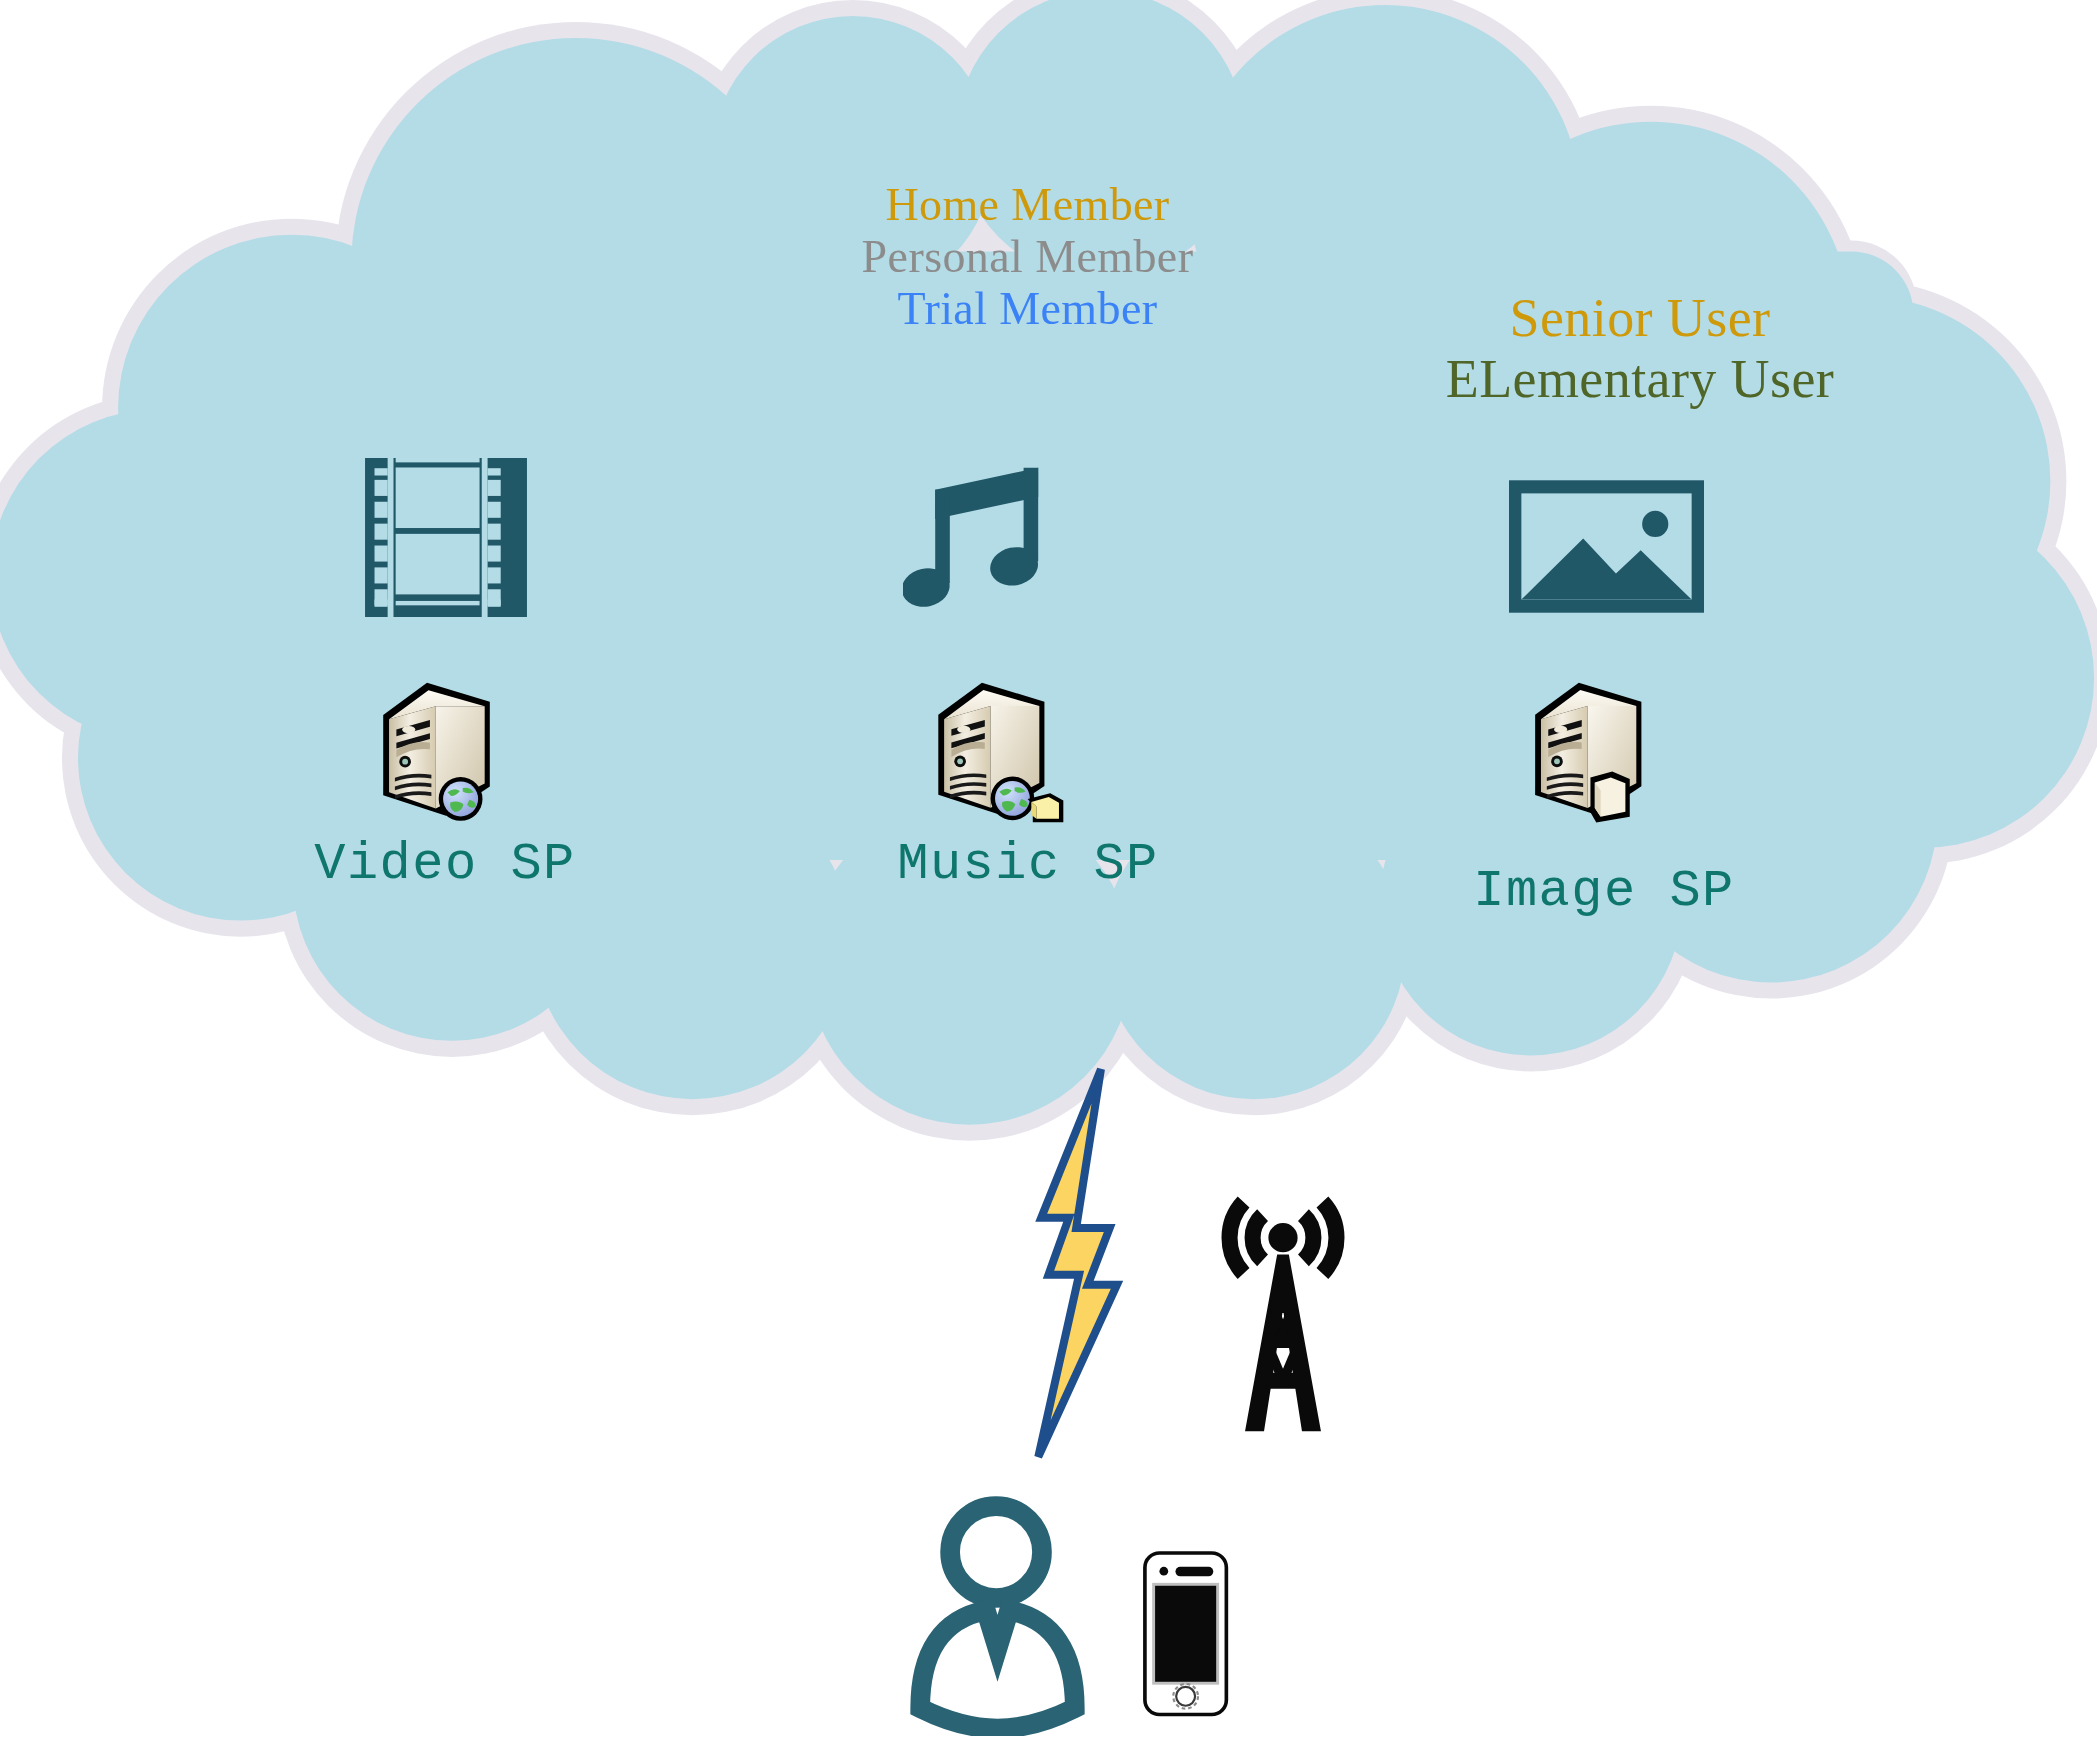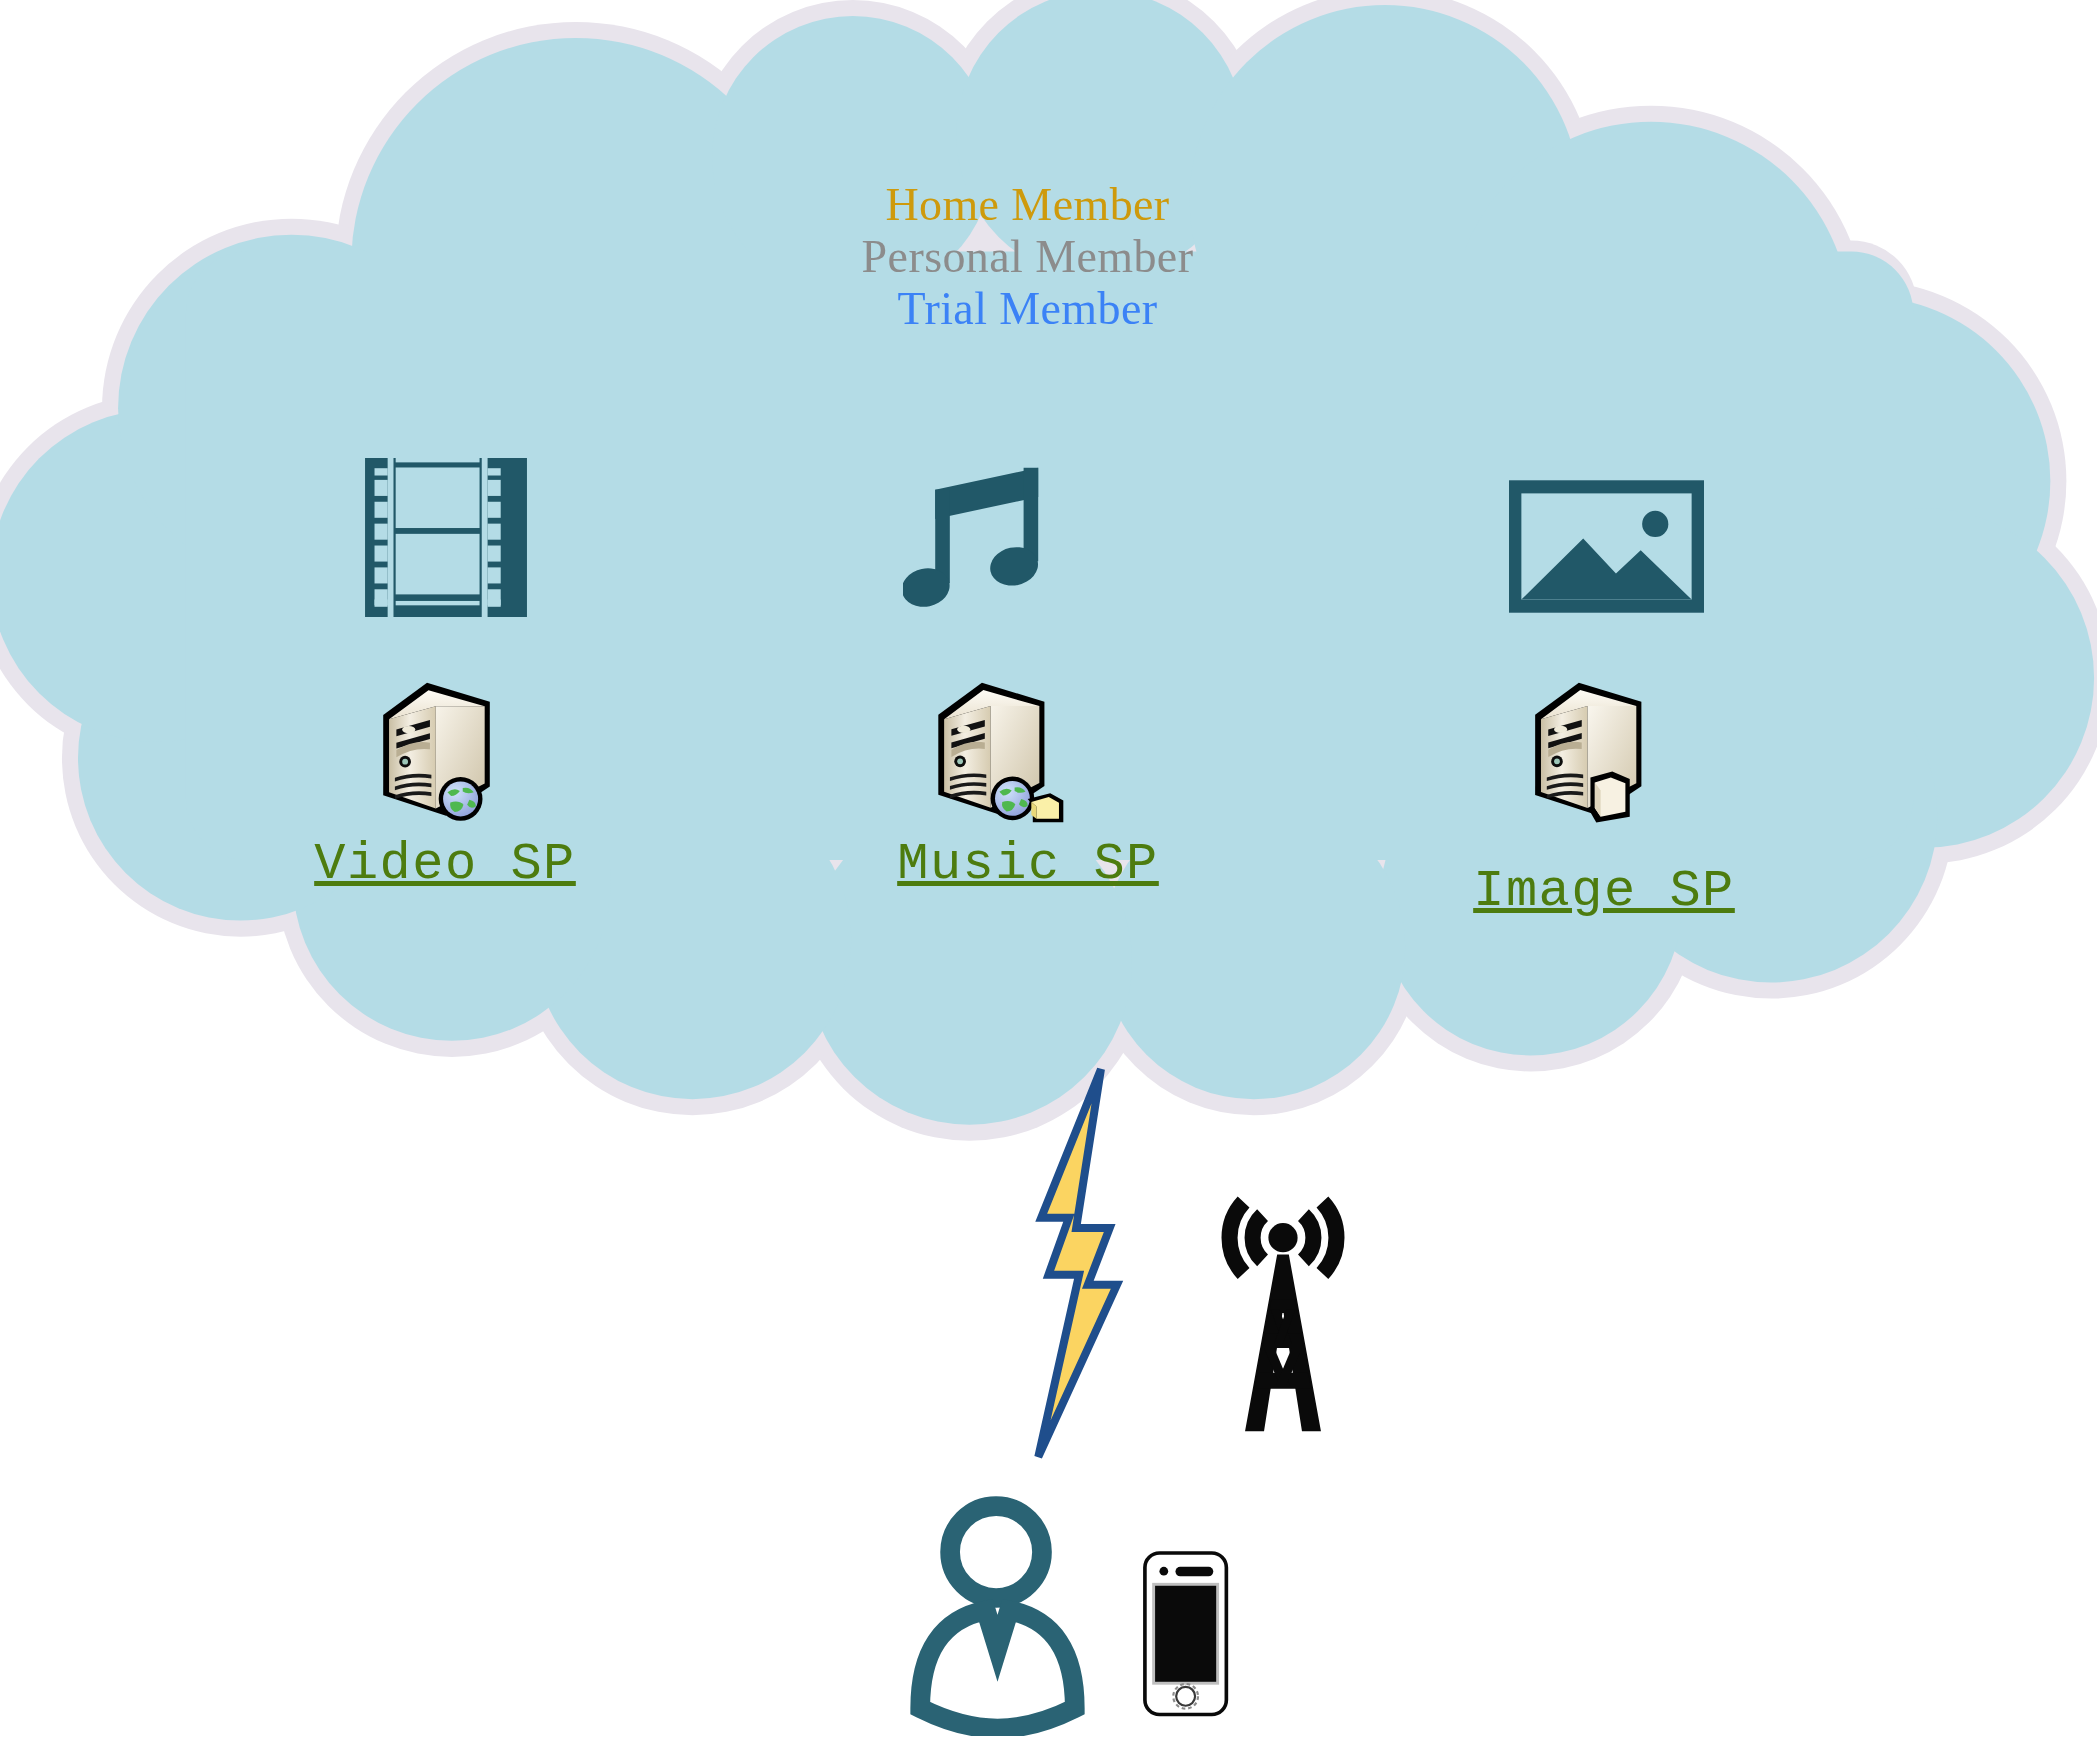--- a/index.html
+++ b/index.html
@@ -53,27 +53,26 @@
   #col-right .tier-line { font-size: 54px; }
 
   .c-gold   { color: #CE9A0C; }
   .c-silver { color: #8C8C8C; }
   .c-bronze { color: #4F6628; }
   .c-dark   { color: #3b82f6; }
 
   
   .sp-label {
     position: absolute;
-    color: #4d7c0f;
+    color: #0f766e;
     font-family: "Liberation Mono", "DejaVu Sans Mono", monospace;
     font-size: 52px;
     letter-spacing: 1.5px;
     white-space: nowrap;
     text-align: center;
-    text-decoration: underline;
   }
   #sp-video { left: 219px;  top: 835px; width: 452px; }
   #sp-music { left: 802px; top: 835px; width: 452px; }
   #sp-image { left: 1378px; top: 831px; width: 452px; margin-top: 31px; }
 
   
   .icon-box { position: absolute; }
 
   #film-icon    { left: 365px;  top: 458px;  width: 162px; height: 159px; }
   #music-icon   { left: 903px; top: 459px;  width: 155px; height: 168px; }
@@ -140,20 +139,24 @@
     </g>
   </svg>
 
 
   <div class="tier-col" id="col-mid">
     <span class="tier-line c-gold">Home Member</span>
     <span class="tier-line c-silver">Personal  Member</span>
     <span class="tier-line c-dark">Trial Member</span>
   </div>
 
+  <div class="tier-col" id="col-right">
+    <span class="tier-line c-gold">Senior User</span>
+    <span class="tier-line c-bronze">ELementary User</span>
+  </div>
 
   <div class="icon-box" id="film-icon">
     <svg viewBox="0 0 222 218" aria-hidden="true">
       <g fill="#215868">
         <rect x="0" y="0" width="222" height="218"></rect>
       </g>
       <g fill="#B4DCE6">
 
         <rect x="13" y="14" width="18" height="10"></rect>
         <rect x="13" y="30" width="18" height="22"></rect>

